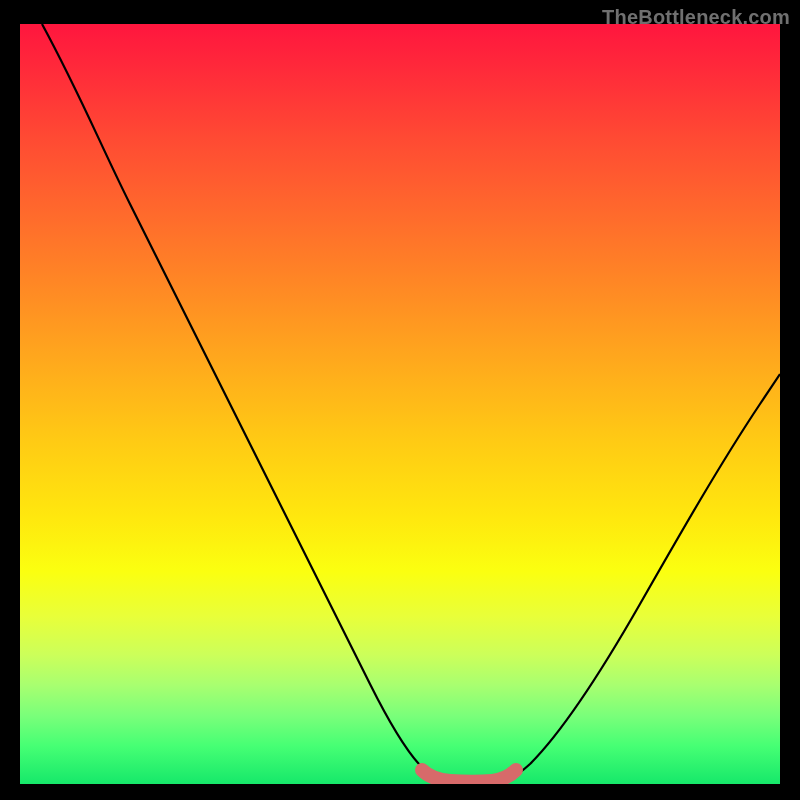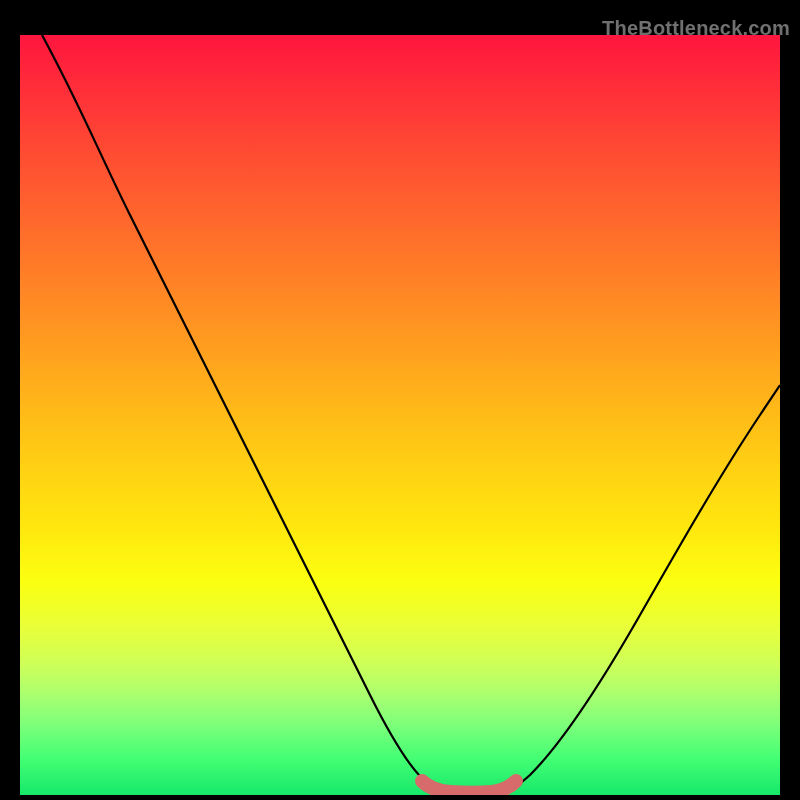--- a/index.html
+++ b/index.html
@@ -6,21 +6,21 @@
     margin: 0;
     padding: 0;
     width: 800px;
     height: 800px;
     background: #000;
     overflow: hidden;
   }
   .frame {
     position: absolute;
     left: 0;
-    top: 15px;
+    top: 4px;
     width: 800px;
     height: 720px;
     background: #000;
   }
   .plot {
     position: absolute;
     left: 20px;
     top: 20px;
     width: 760px;
     height: 760px;

